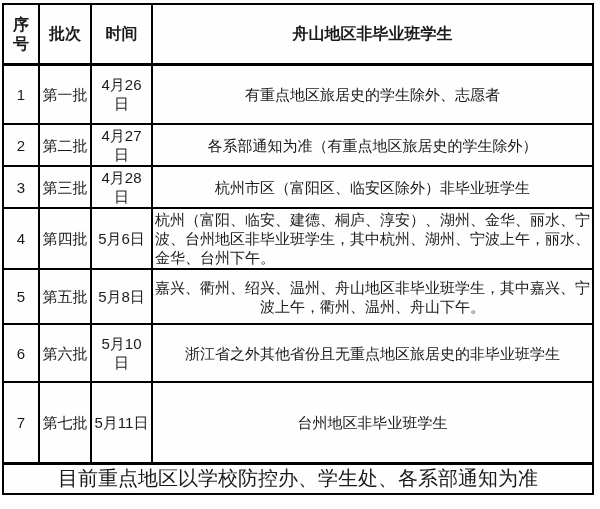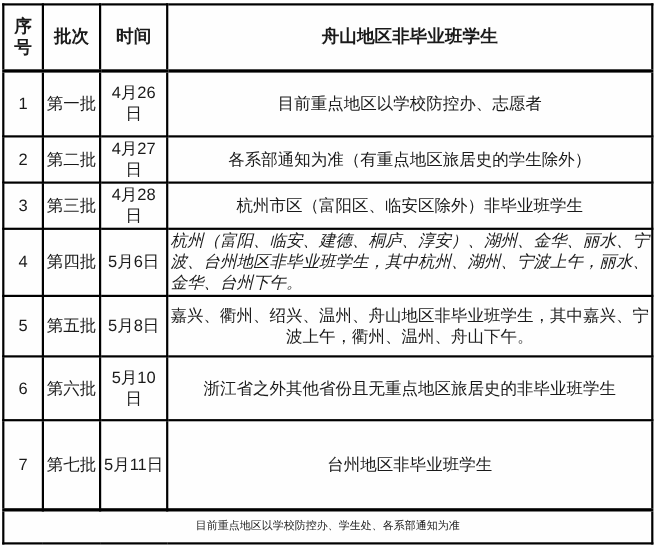--- a/index.html
+++ b/index.html
@@ -31,25 +31,24 @@
   }
   table.schedule thead th {
     font-weight: bold;
     font-size: 16px;
     border-bottom-width: 3px;
   }
   td.scope-left {
     text-align: justify;
     text-align-last: left;
     padding: 1px 3px;
-    font-style: italic;
   }
   tr.footer-row td {
     border-top-width: 3px;
-    font-size: 10px;
+    font-size: 20px;
   }
   
   tr.h-header { height: 60px; }
   tr.h-r1 { height: 60px; }
   tr.h-r2 { height: 24px; }
   tr.h-r3 { height: 38px; }
   tr.h-r4 { height: 54px; }
   tr.h-r5 { height: 55px; }
   tr.h-r6 { height: 58px; }
   tr.h-r7 { height: 81px; }
@@ -71,21 +70,21 @@
       <th>批次</th>
       <th>时间</th>
       <th>舟山地区非毕业班学生</th>
     </tr>
   </thead>
   <tbody>
     <tr class="h-r1">
       <td>1</td>
       <td>第一批</td>
       <td>4月26日</td>
-      <td>目前重点地区以学校防控办、志愿者</td>
+      <td>有重点地区旅居史的学生除外、志愿者</td>
     </tr>
     <tr class="h-r2">
       <td>2</td>
       <td>第二批</td>
       <td>4月27日</td>
       <td>各系部通知为准（有重点地区旅居史的学生除外）</td>
     </tr>
     <tr class="h-r3">
       <td>3</td>
       <td>第三批</td>

